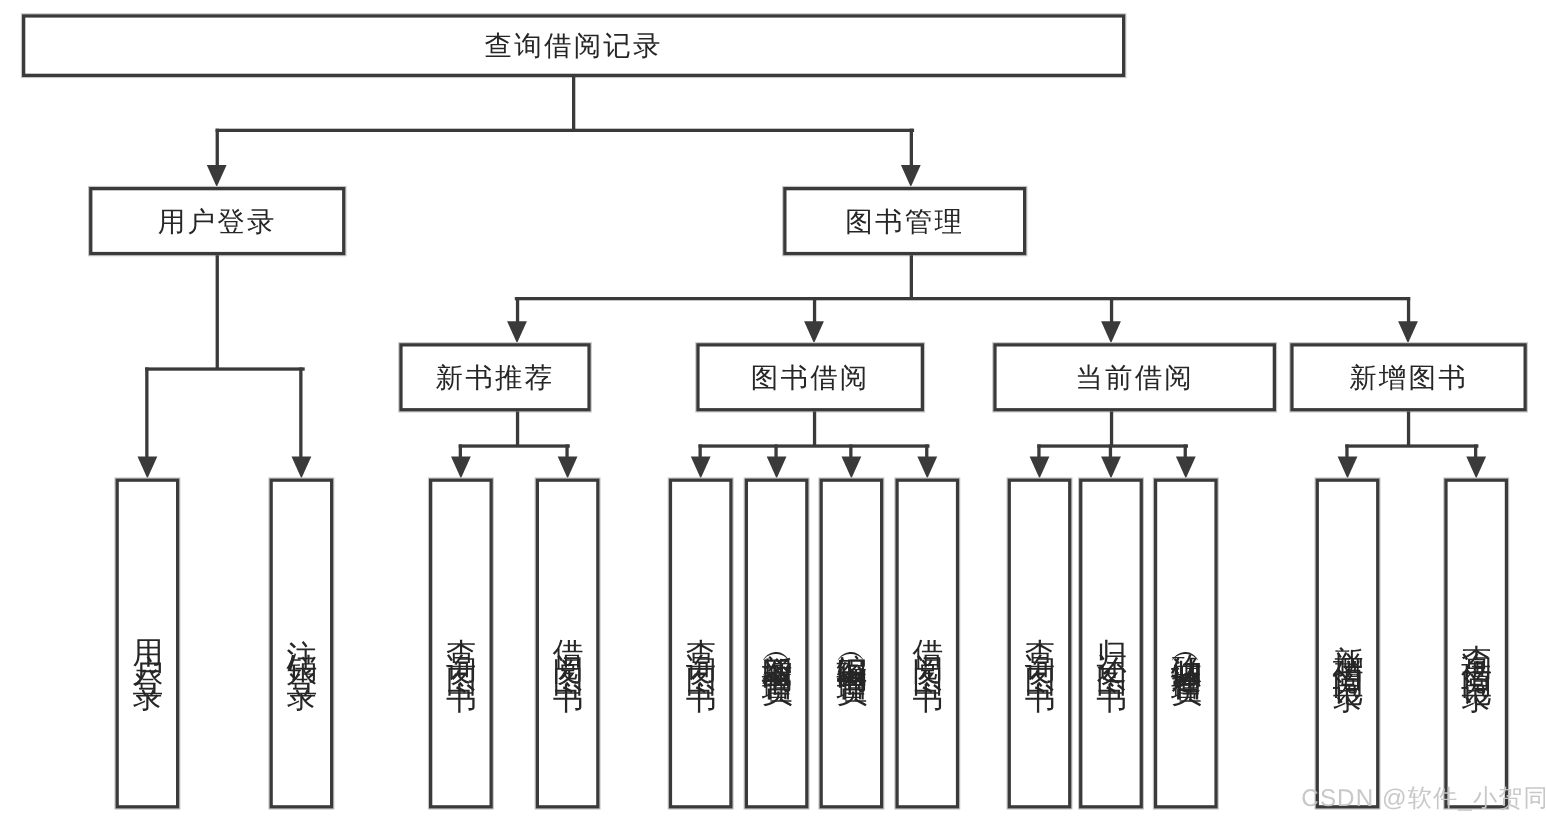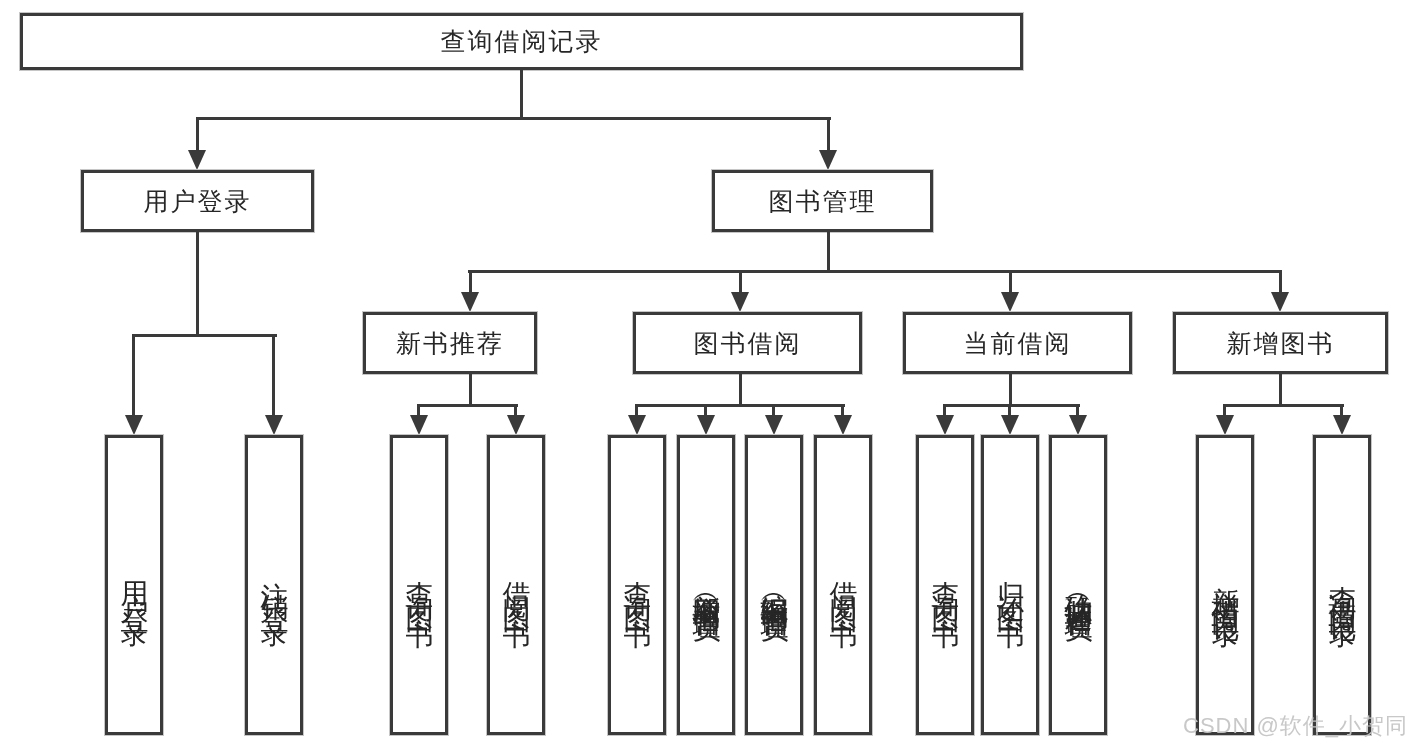--- a/index.html
+++ b/index.html
@@ -61,22 +61,22 @@
   <div class="vl" style="left:469px;top:270px;height:24px;"></div>
   <div class="ar" style="left:461px;top:292px;"></div>
   <div class="vl" style="left:739px;top:270px;height:24px;"></div>
   <div class="ar" style="left:731px;top:292px;"></div>
   <div class="vl" style="left:1009px;top:270px;height:24px;"></div>
   <div class="ar" style="left:1001px;top:292px;"></div>
   <div class="vl" style="left:1279px;top:270px;height:24px;"></div>
   <div class="ar" style="left:1271px;top:292px;"></div>
 
   <div class="node h-node" style="left:363px;top:312px;width:174px;">新书推荐</div>
-  <div class="node h-node" style="left:633px;top:312px;width:229px;text-align:center;">图书借阅</div>
-  <div class="node h-node" style="left:903px;top:312px;width:229px;">当前借阅</div>
+  <div class="node h-node" style="left:633px;top:312px;width:207px;text-align:center;">图书借阅</div>
+  <div class="node h-node" style="left:903px;top:312px;width:257px;">当前借阅</div>
   <div class="node h-node" style="left:1173px;top:312px;width:215px;">新增图书</div>
 
   <div class="vl" style="left:469px;top:374px;height:32px;"></div>
   <div class="hl" style="left:417px;top:404px;width:101px;"></div>
   <div class="vl" style="left:739px;top:374px;height:32px;"></div>
   <div class="hl" style="left:635px;top:404px;width:210px;"></div>
   <div class="vl" style="left:1009px;top:374px;height:32px;"></div>
   <div class="hl" style="left:943px;top:404px;width:137px;"></div>
   <div class="vl" style="left:1279px;top:374px;height:32px;"></div>
   <div class="hl" style="left:1223px;top:404px;width:121px;"></div>

